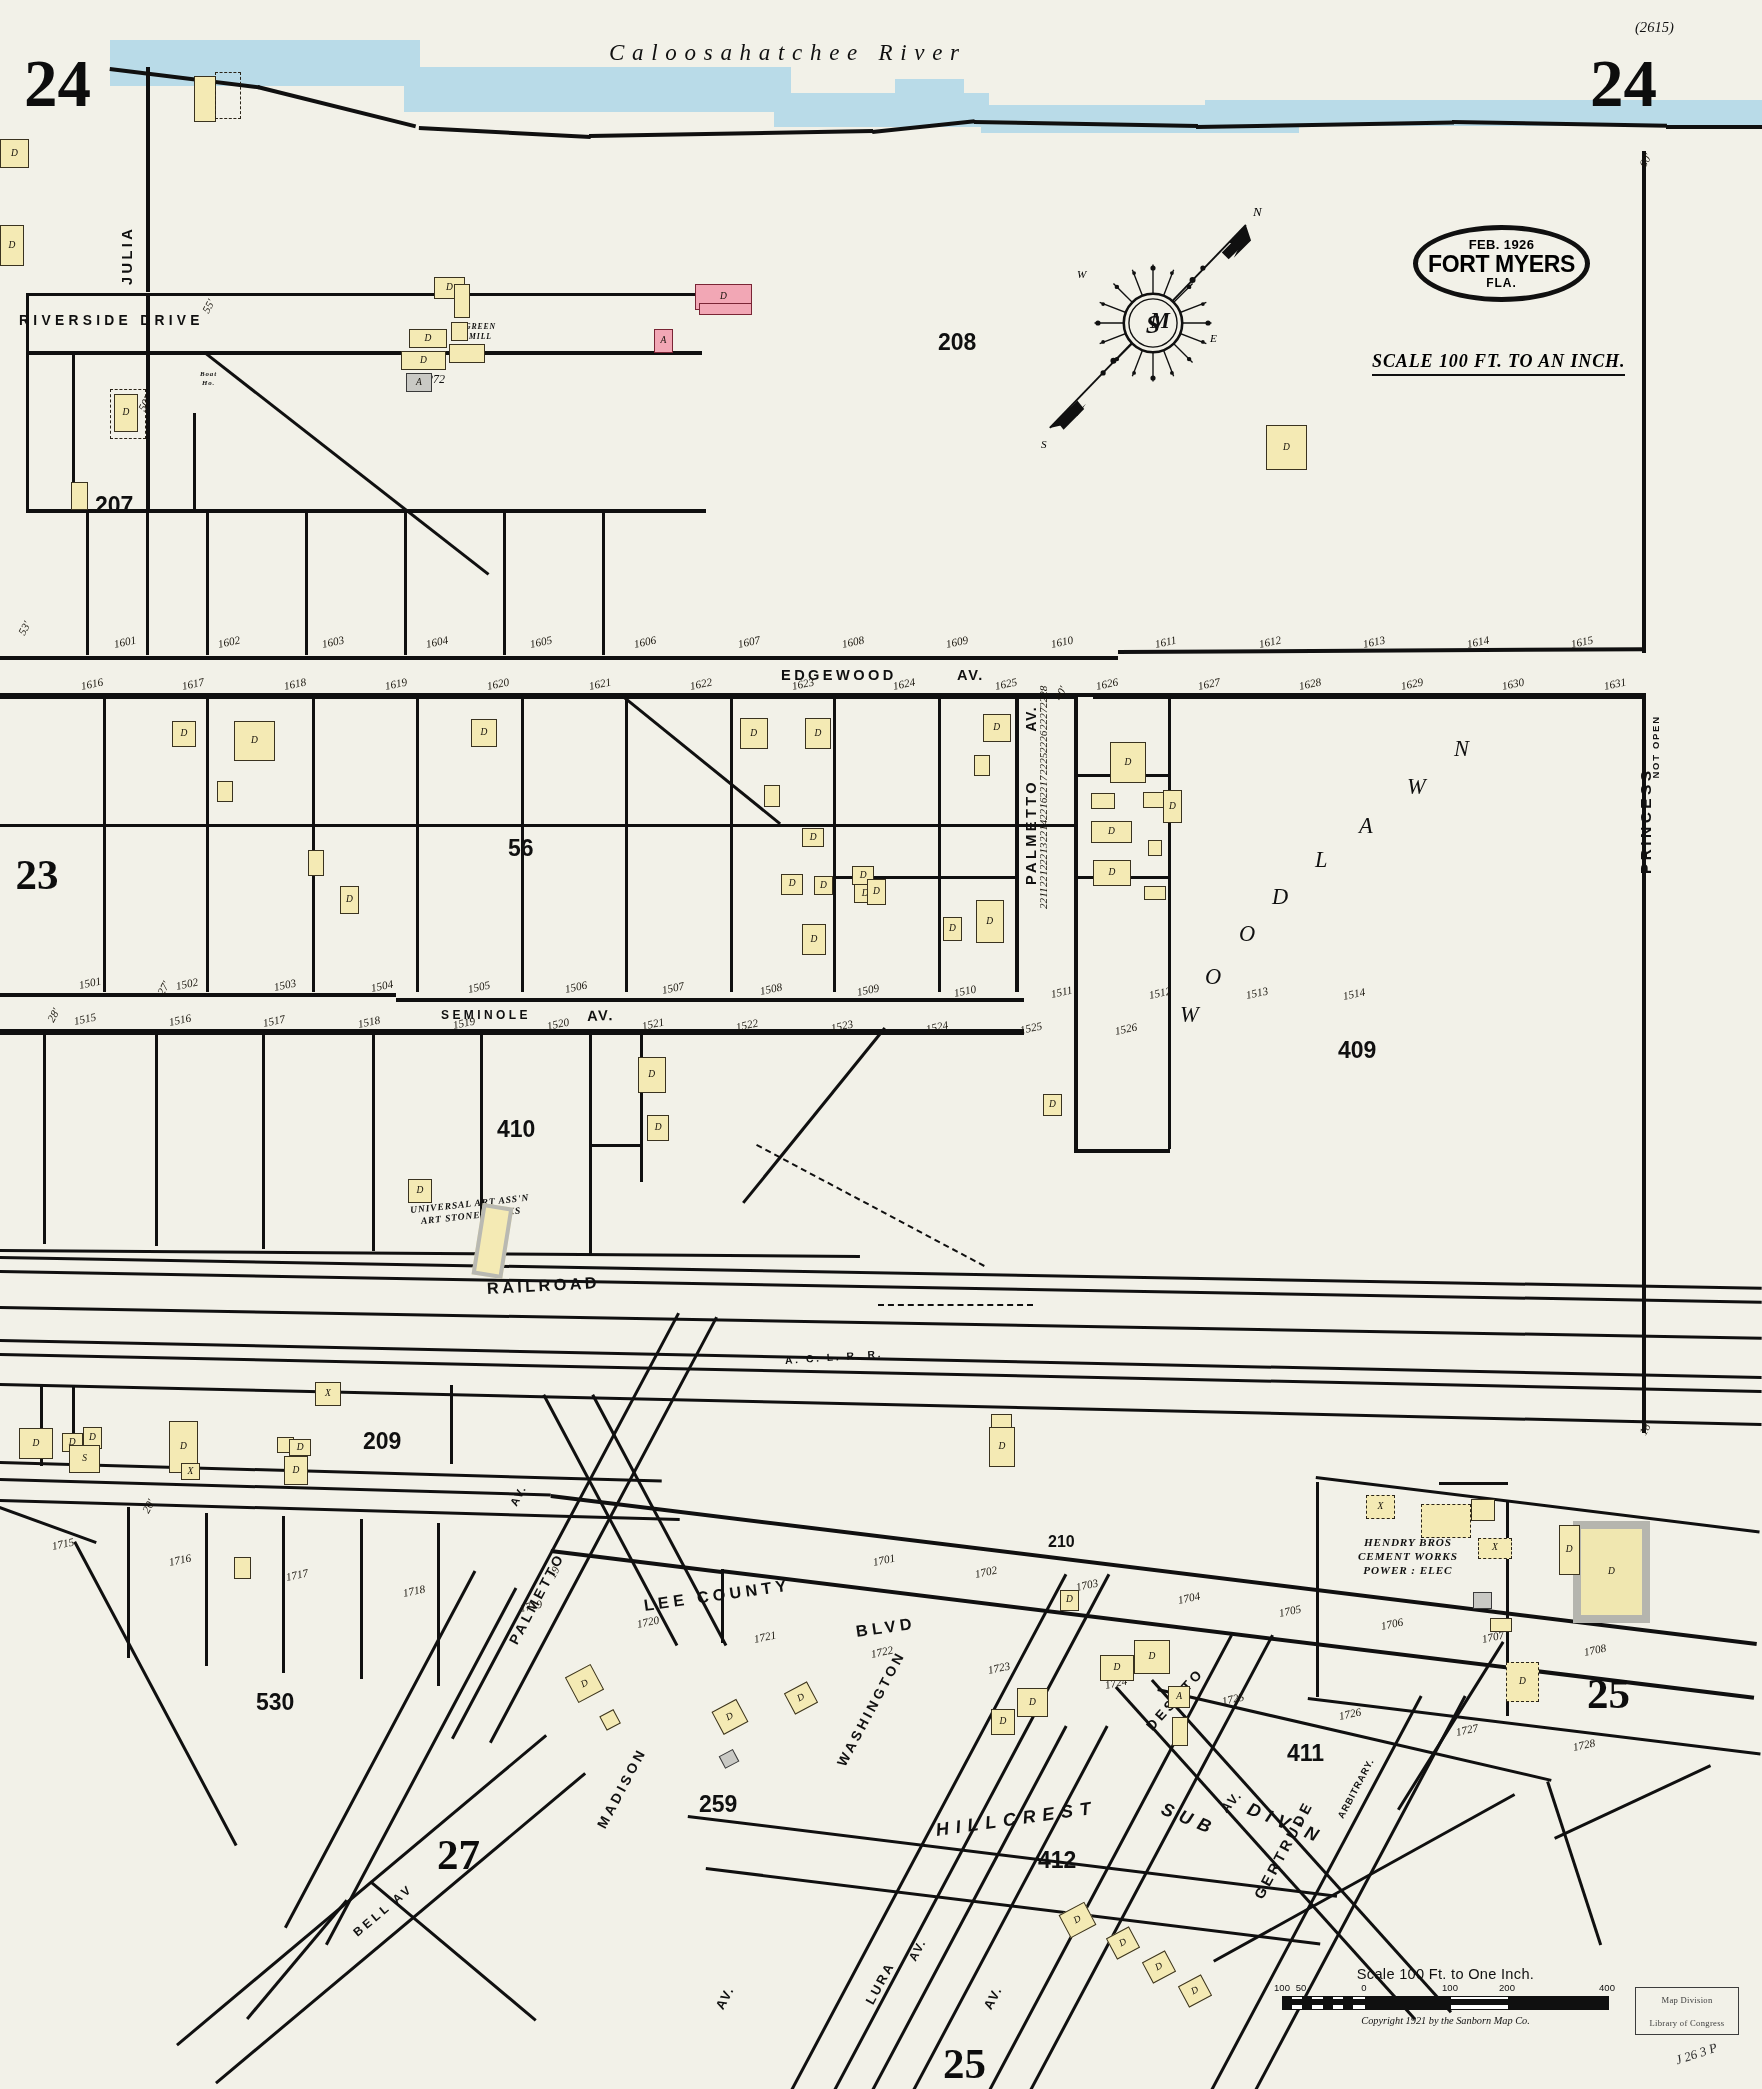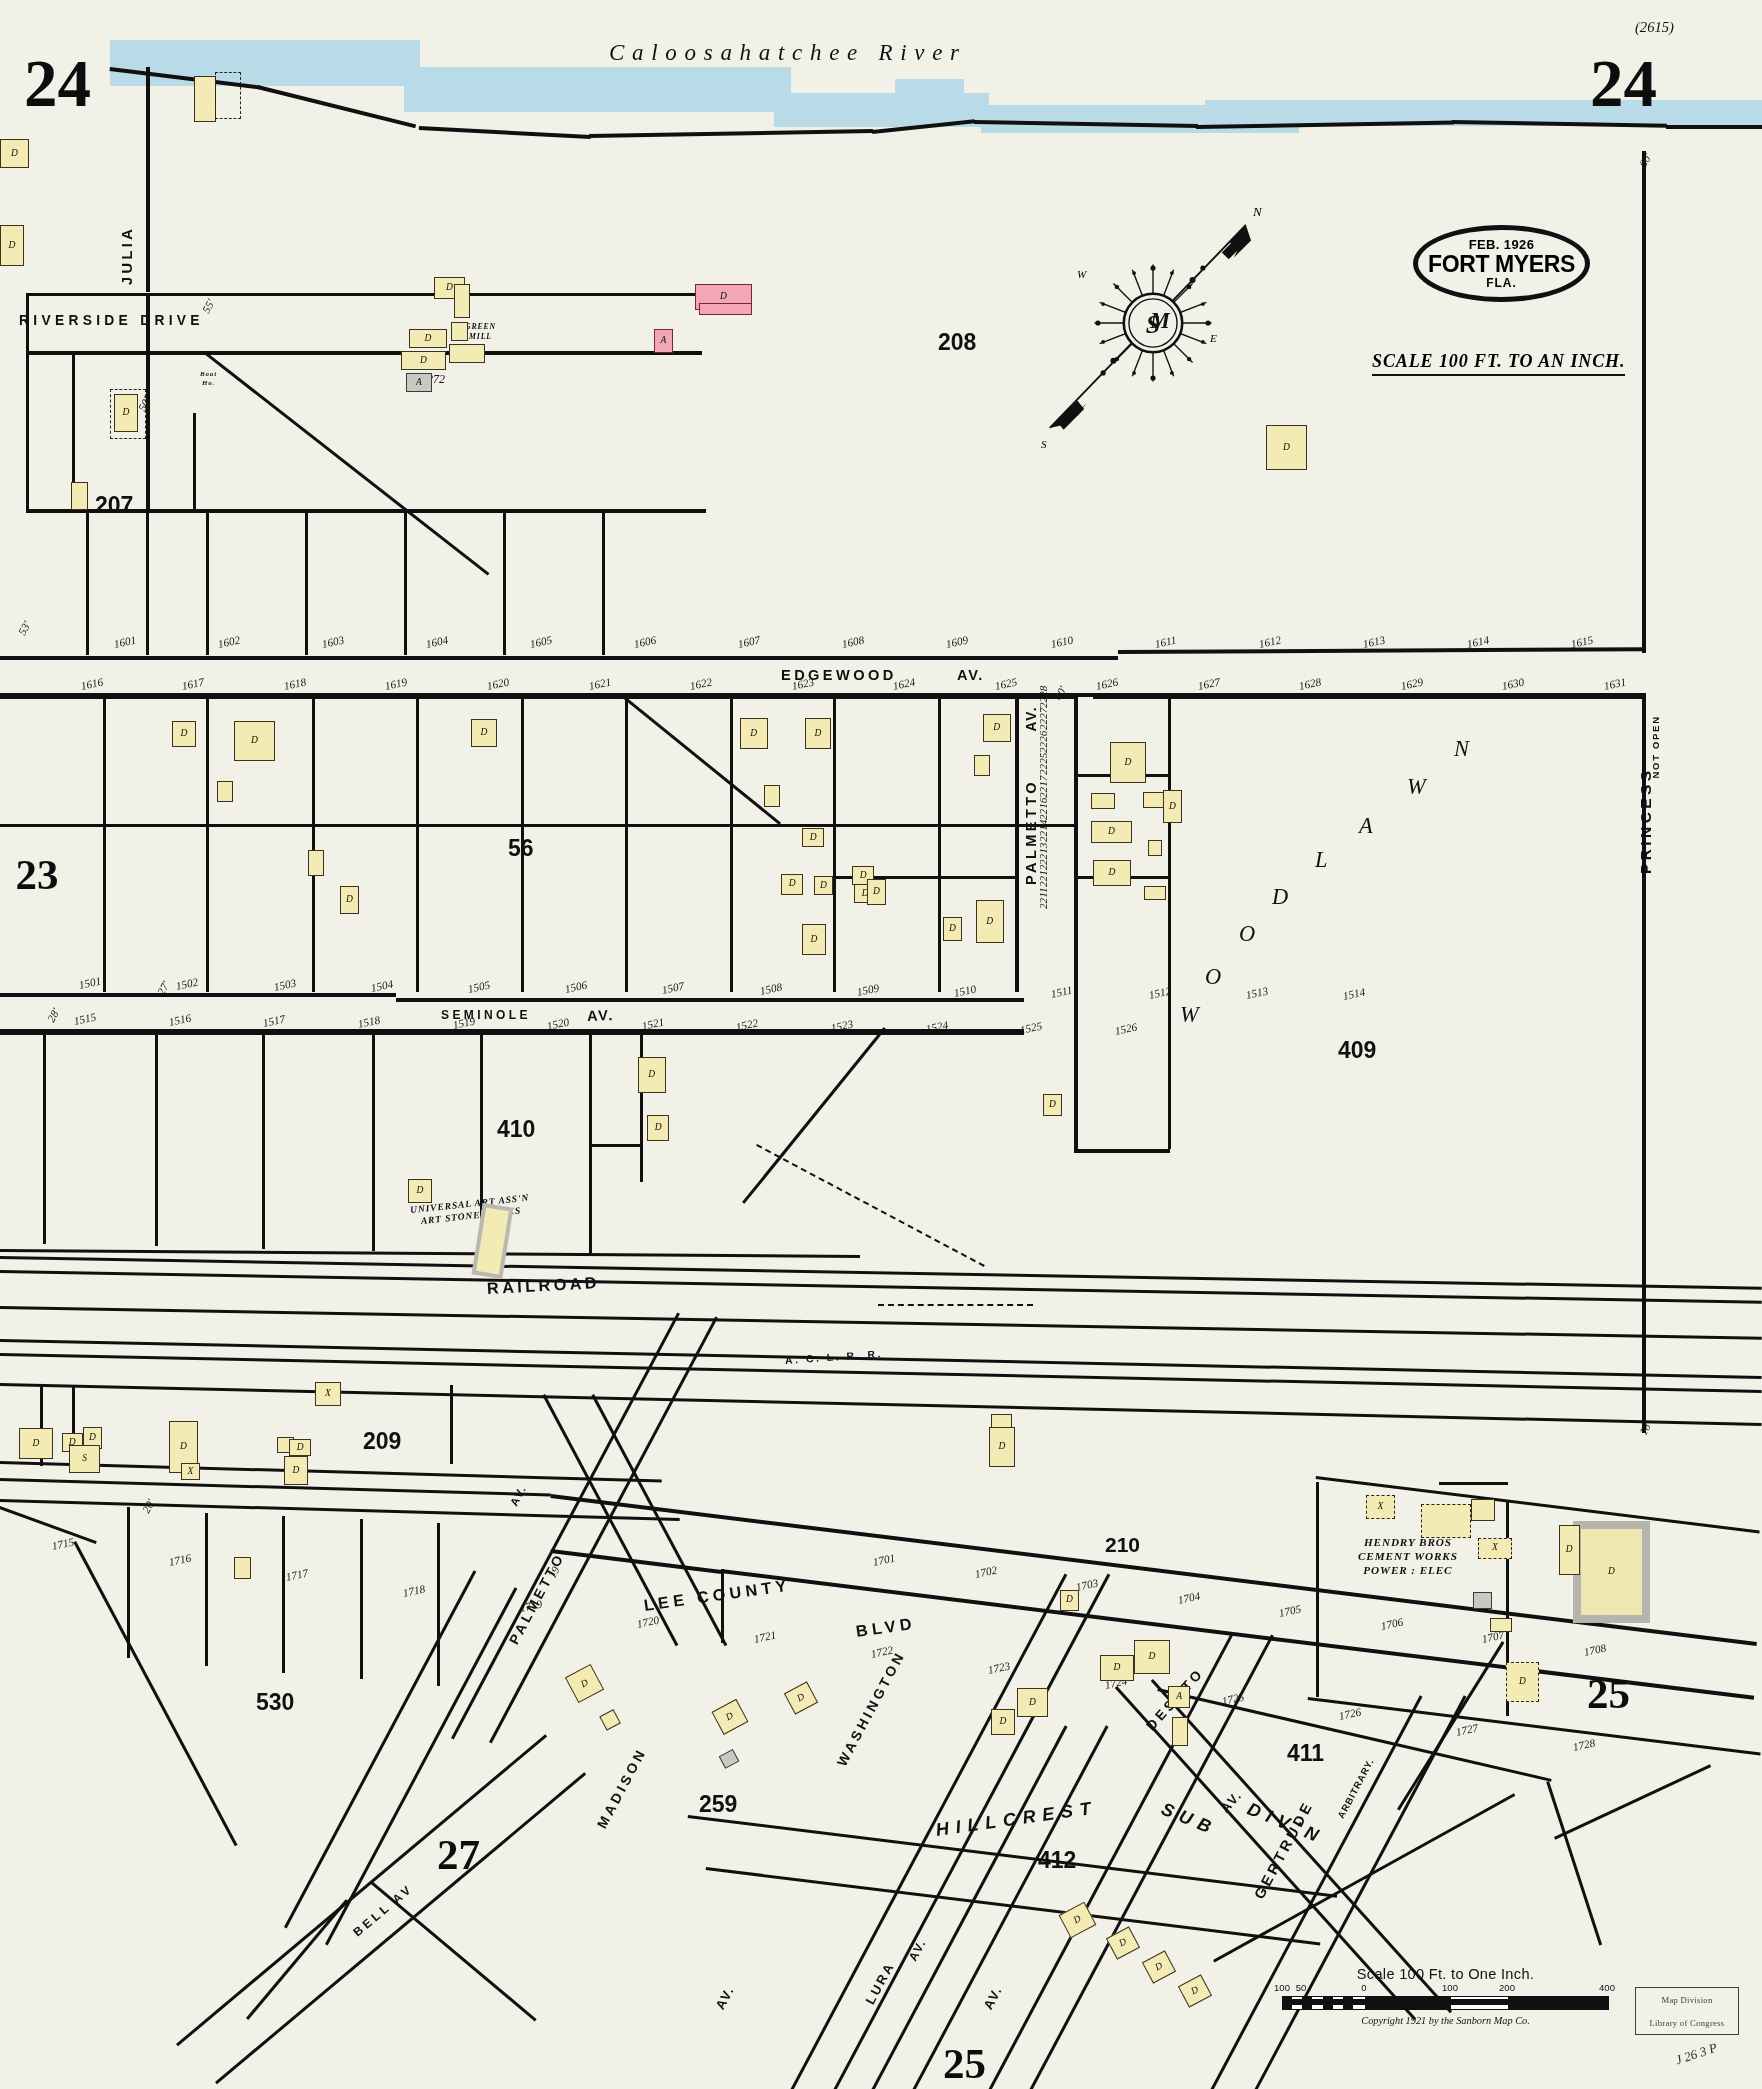--- a/index.html
+++ b/index.html
@@ -359,21 +359,21 @@
       <div class="abs" style="left: 1407px; top: 774px; font-family: &quot;Liberation Serif&quot;, serif; font-style: italic; font-size: 22.4px; color: rgb(16, 16, 16);">W</div>
       <div class="abs" style="left: 1454px; top: 736px; font-family: &quot;Liberation Serif&quot;, serif; font-style: italic; font-size: 22.4px; color: rgb(16, 16, 16);">N</div>
     </div>
   <div id="blocknum-group">
       <div class="blocknum" style="left: 95px; top: 492px; font-size: 23px;">207</div>
       <div class="blocknum" style="left: 938px; top: 329px; font-size: 23px;">208</div>
       <div class="blocknum" style="left: 508px; top: 835px; font-size: 23px;">56</div>
       <div class="blocknum" style="left: 1338px; top: 1037px; font-size: 23px;">409</div>
       <div class="blocknum" style="left: 497px; top: 1116px; font-size: 23px;">410</div>
       <div class="blocknum" style="left: 363px; top: 1428px; font-size: 23px;">209</div>
-      <div class="blocknum" style="left: 1105px; top: 1533px; font-size: 21px;">210</div>
+      <div class="blocknum" style="left: 1048px; top: 1533px; font-size: 16px;">210</div>
       <div class="blocknum" style="left: 256px; top: 1689px; font-size: 23px;">530</div>
       <div class="blocknum" style="left: 699px; top: 1791px; font-size: 23px;">259</div>
       <div class="blocknum" style="left: 1038px; top: 1847px; font-size: 23px;">412</div>
       <div class="blocknum" style="left: 1287px; top: 1740px; font-size: 23px;">411</div>
       <div class="blocknum" style="left: 427px; top: 372px; font-size: 12px; font-family: &quot;Liberation Serif&quot;, serif; font-style: italic; font-weight: 400;">272</div>
     </div>
   <div id="namedbldg-group">
       <div class="script" style="left: 411px; top: 1205px; font-size: 9.5px; line-height: 1.25; letter-spacing: 0.9px; text-align: center; transform: rotate(-6deg);">
         <div>UNIVERSAL ART ASS'N</div>
         <div>ART STONE WORKS</div>

